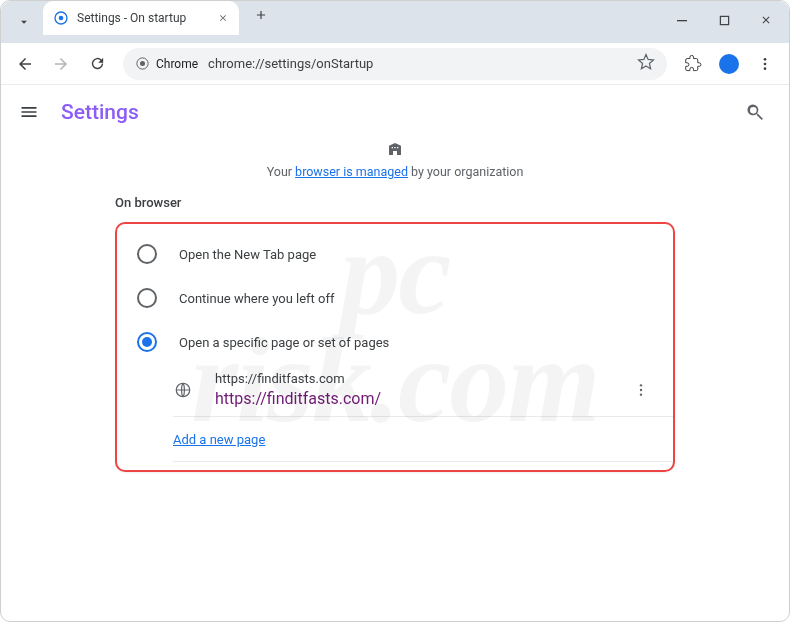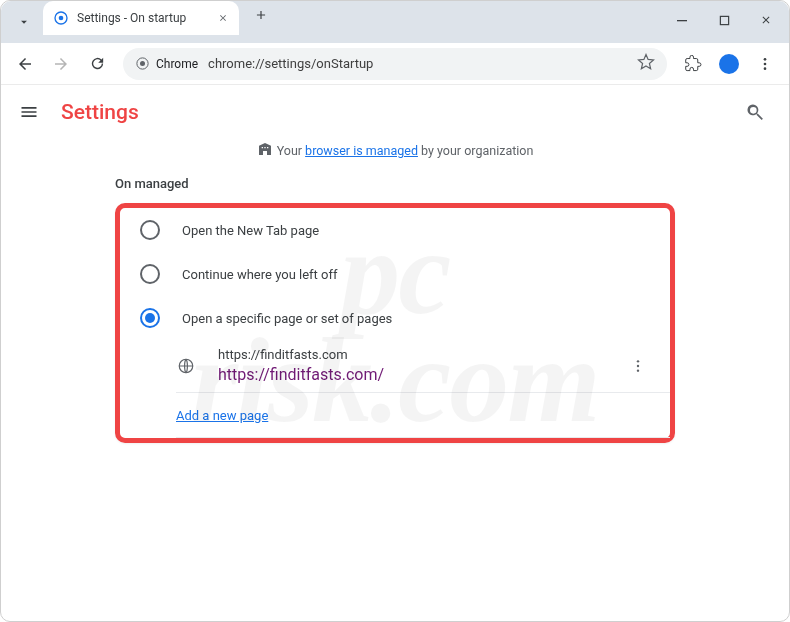--- a/index.html
+++ b/index.html
@@ -143,21 +143,21 @@
     padding:0 16px;
     gap:20px;
   }
   .menu-burger {
     width:24px;height:24px;
     display:flex;align-items:center;justify-content:center;
     color:#3c4043;
   }
   .settings-title {
     font-size:21px;
-    color:#ef4444;
+    color:#8b5cf6;
     font-weight:500;
   }
   .search-btn {
     margin-left:auto;
     width:36px;height:36px;border-radius:18px;
     display:flex;align-items:center;justify-content:center;
     color:#5f6368;
   }
   
   .content {
@@ -167,34 +167,35 @@
     align-items:center;
   }
   .managed-banner {
     font-size:12.5px;
     color:#5f6368;
     display:flex;
     align-items:center;
     gap:4px;
     margin-top:2px;
     margin-bottom:16px;
+    flex-direction:column;
   }
   .managed-banner a { color:#1a73e8; text-decoration:underline; }
   .section-heading {
     width:560px;
     font-size:13px;
     color:#3c4043;
     margin-bottom:12px;
     font-weight:500;
   }
   .card {
     width:560px;
-    border:5px solid #ef4444;
+    border:2px solid #ef4444;
     border-radius:10px;
-    padding:0 0;
+    padding:8px 0;
     box-shadow: 0 1px 2px rgba(60,64,67,.08);
   }
   .row {
     display:flex;
     align-items:center;
     min-height:44px;
     padding:0 20px;
     gap:22px;
   }
   .row.site { min-height:52px; padding-left:56px; }
@@ -369,21 +370,21 @@
       <span>
         <svg width="16" height="16" viewBox="0 0 24 24">
             <path d="M3 21V7l9-4 9 4v14h-6v-6H9v6H3zm4-10h2V9H7v2zm4 0h2V9h-2v2zm4 0h2V9h-2v2z" fill="#5f6368"></path>
           </svg>
       </span>
       <span>
         <span>Your </span><a href="#">browser is managed</a><span> by your organization</span>
       </span>
     </div>
 
-    <div class="section-heading">On managed</div>
+    <div class="section-heading">On browser</div>
 
     <div class="card">
       <div class="row">
         <div class="radio"></div>
         <div class="row-label">Open the New Tab page</div>
       </div>
       <div class="row">
         <div class="radio"></div>
         <div class="row-label">Continue where you left off</div>
       </div>

